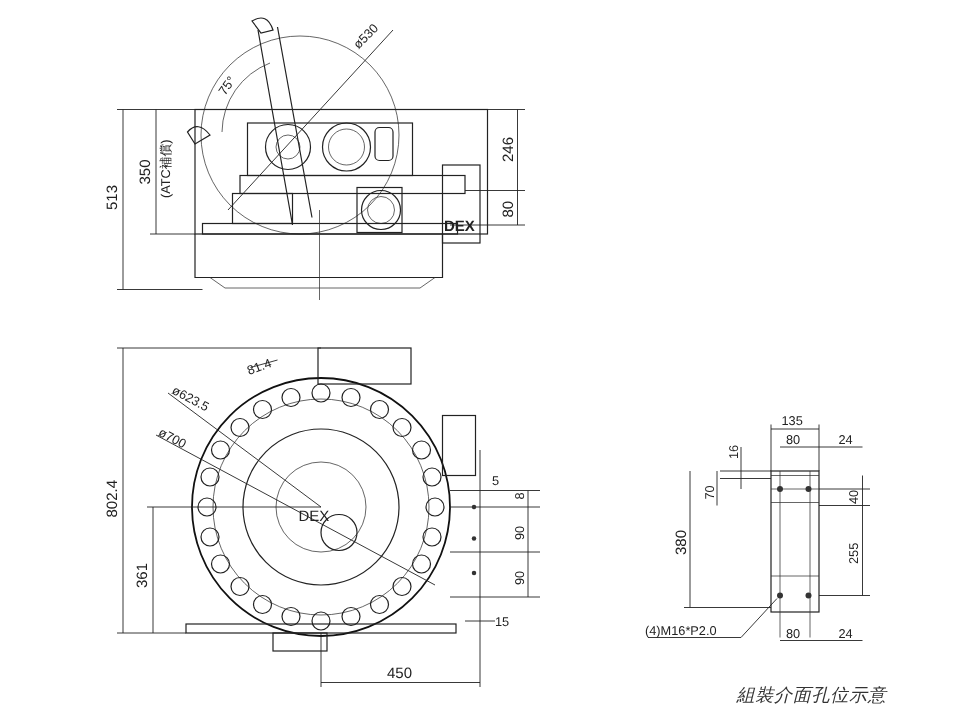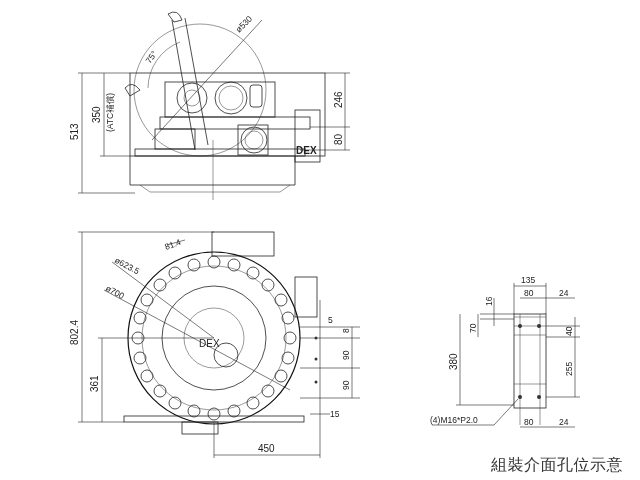--- a/index.html
+++ b/index.html
@@ -4,21 +4,21 @@
 <style>
   html, body { margin:0; padding:0; background:#ffffff; }
   body { width:640px; height:480px; position:relative; overflow:hidden; font-family:"DejaVu Sans", sans-serif; }
   svg { position:absolute; left:0; top:0; }
   .ln { stroke:#222; stroke-width:0.8; fill:none; }
   .thin { stroke:#333; stroke-width:0.5; fill:none; }
   .thick { stroke:#111; stroke-width:1.2; fill:none; }
   .dim { stroke:#222; stroke-width:0.6; fill:none; }
   .txt { font-family:"Liberation Sans", sans-serif; font-size:10px; fill:#222; }
   .txt-sm { font-family:"Liberation Sans", sans-serif; font-size:8.5px; fill:#222; }
-  .caption { position:absolute; left:491px; top:455px; font-family:"DejaVu Sans", sans-serif; font-size:16px; color:#333; letter-spacing:0.5px; }
+  .caption { position:absolute; left:491px; top:455px; font-family:"DejaVu Sans", sans-serif; font-size:12px; color:#333; letter-spacing:0.5px;font-style:italic; }
   .fill-dark { fill:#333; }
 </style>
 </head>
 <body>
 
 <svg width="640" height="480" viewBox="0 0 640 480">
 
   <g>
 
     <circle class="thin" cx="200" cy="90" r="66"></circle>

